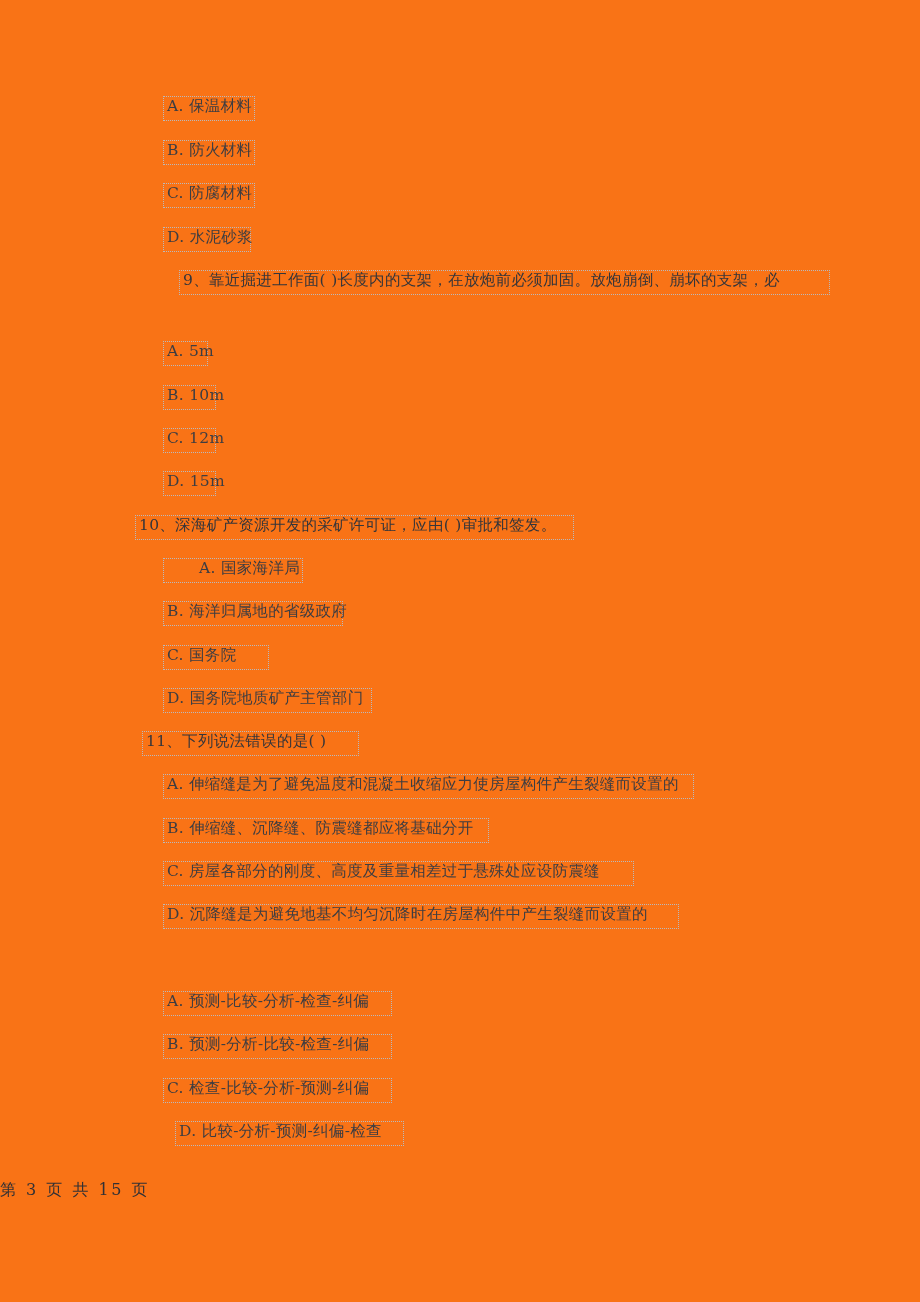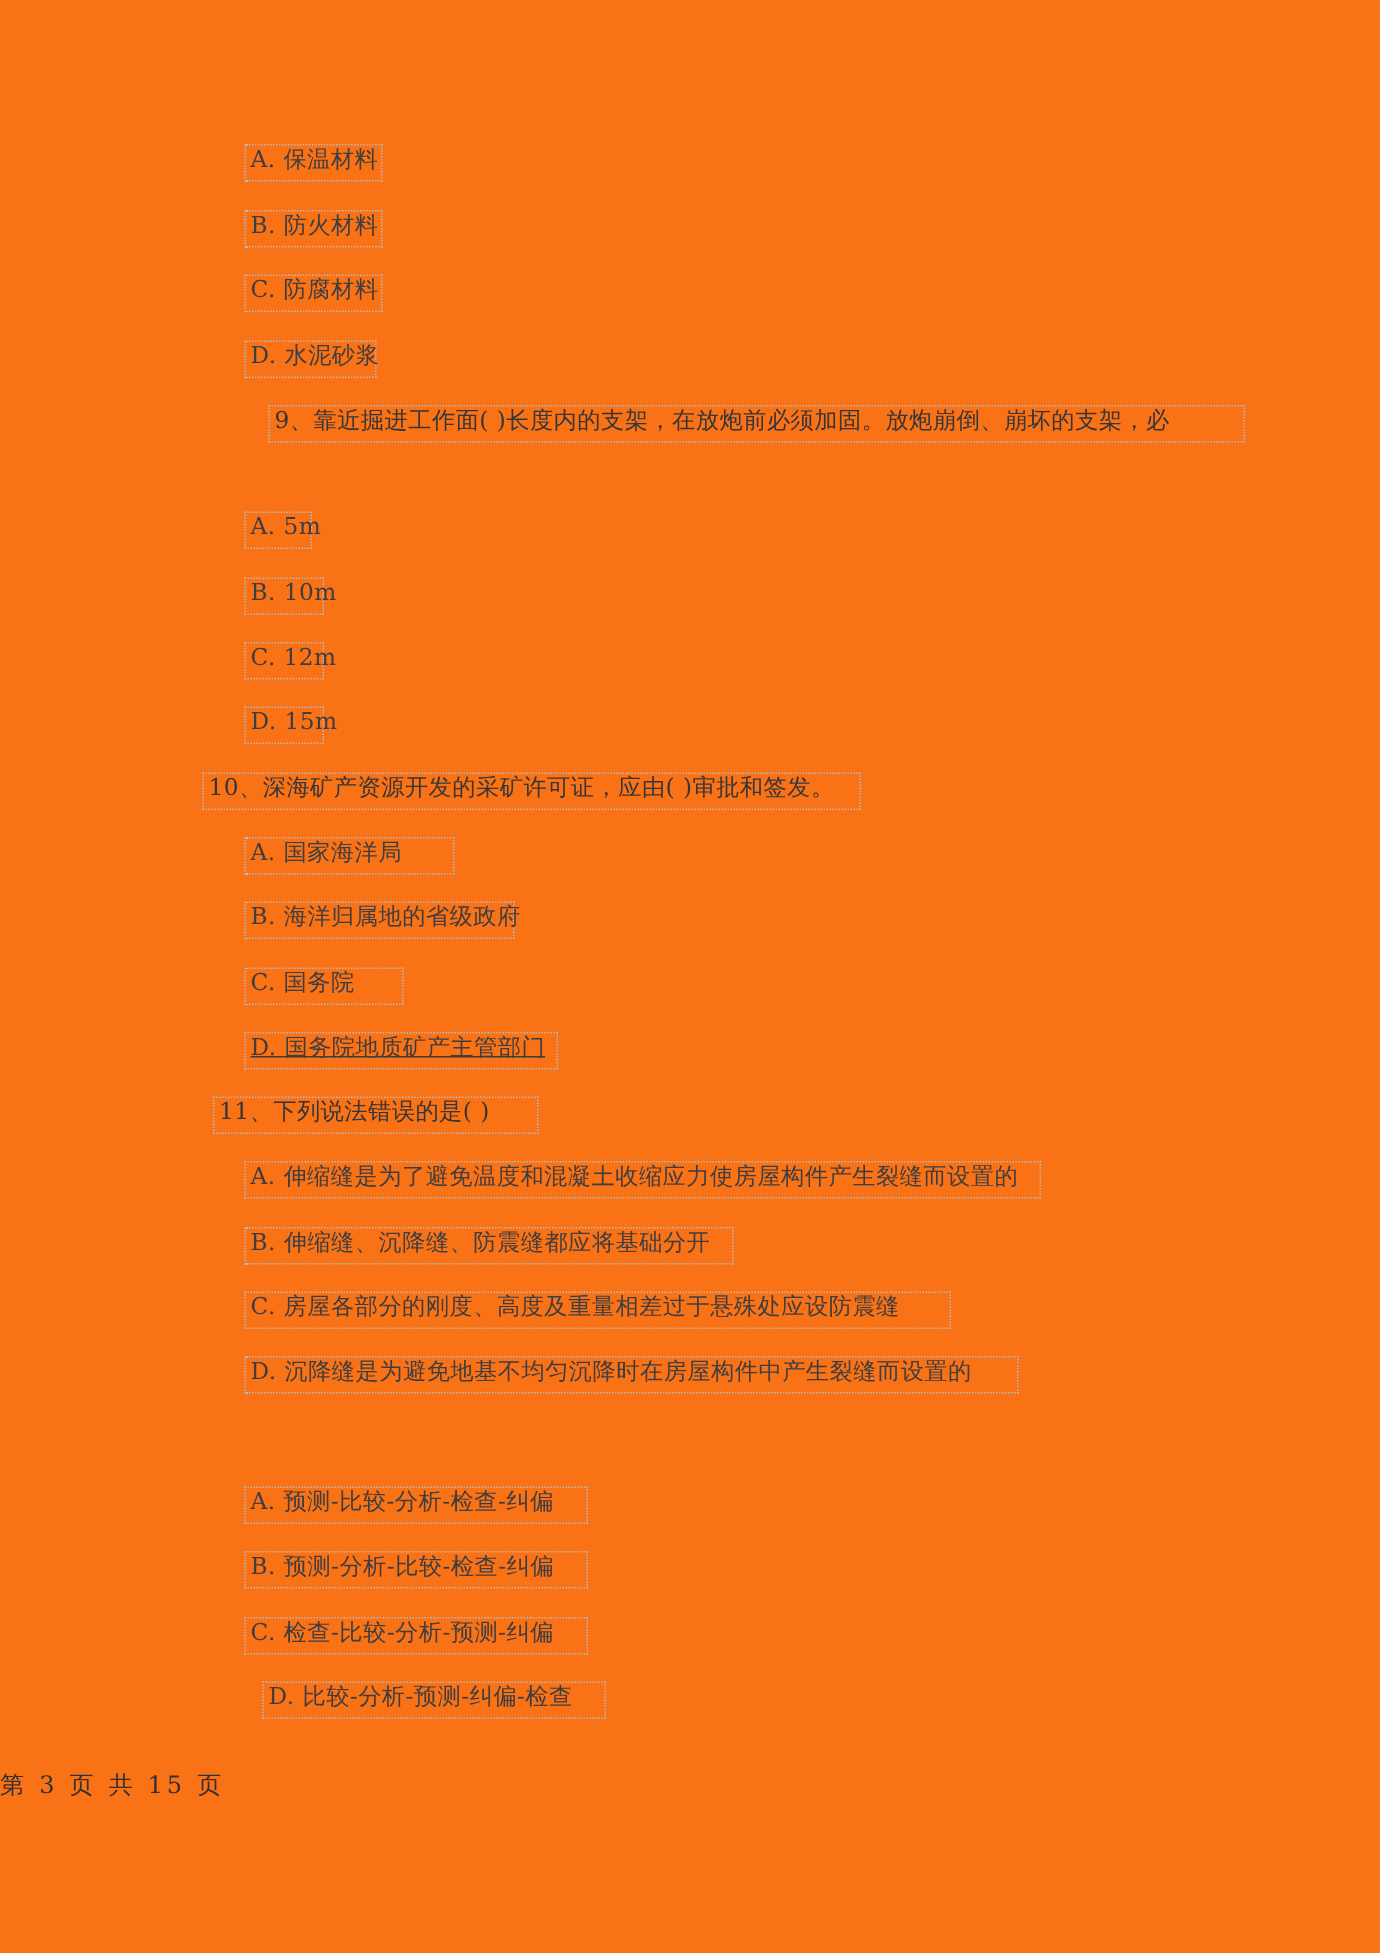--- a/index.html
+++ b/index.html
@@ -77,27 +77,27 @@
   <div class="tbox opt latin" style="left:163px; top:341px; width:45px; height:25px;">A. 5m</div>
 
   <div class="tbox opt latin" style="left:163px; top:385px; width:53px; height:25px;">B. 10m</div>
 
   <div class="tbox opt latin" style="left:163px; top:428px; width:53px; height:25px;">C. 12m</div>
 
   <div class="tbox opt latin" style="left:163px; top:471px; width:53px; height:25px;">D. 15m</div>
 
   <div class="tbox qwrap" style="left:135px; top:515px; width:439px; height:25px;">10、深海矿产资源开发的采矿许可证，应由( )审批和签发。</div>
 
-  <div class="tbox opt" style="left:163px; top:558px; width:140px; height:25px;">A. 国家海洋局</div>
+  <div class="tbox opt" style="left:163px; top:558px; width:140px; height:25px;text-align:right;">A. 国家海洋局</div>
 
   <div class="tbox opt" style="left:163px; top:601px; width:180px; height:25px;">B. 海洋归属地的省级政府</div>
 
   <div class="tbox opt" style="left:163px; top:645px; width:106px; height:25px;">C. 国务院</div>
 
-  <div class="tbox opt" style="left:163px; top:688px; width:209px; height:25px;text-decoration:underline;">D. 国务院地质矿产主管部门</div>
+  <div class="tbox opt" style="left:163px; top:688px; width:209px; height:25px;">D. 国务院地质矿产主管部门</div>
 
   <div class="tbox qwrap" style="left:122px; top:731px; width:217px; height:25px;margin-left:20px;">11、下列说法错误的是(     )</div>
 
   <div class="tbox opt" style="left:163px; top:774px; width:531px; height:25px;">A. 伸缩缝是为了避免温度和混凝土收缩应力使房屋构件产生裂缝而设置的</div>
 
   <div class="tbox opt" style="left:163px; top:818px; width:326px; height:25px;">B. 伸缩缝、沉降缝、防震缝都应将基础分开</div>
 
   <div class="tbox opt" style="left:163px; top:861px; width:471px; height:25px;">C. 房屋各部分的刚度、高度及重量相差过于悬殊处应设防震缝</div>
 
   <div class="tbox opt" style="left:163px; top:904px; width:516px; height:25px;">D. 沉降缝是为避免地基不均匀沉降时在房屋构件中产生裂缝而设置的</div>

